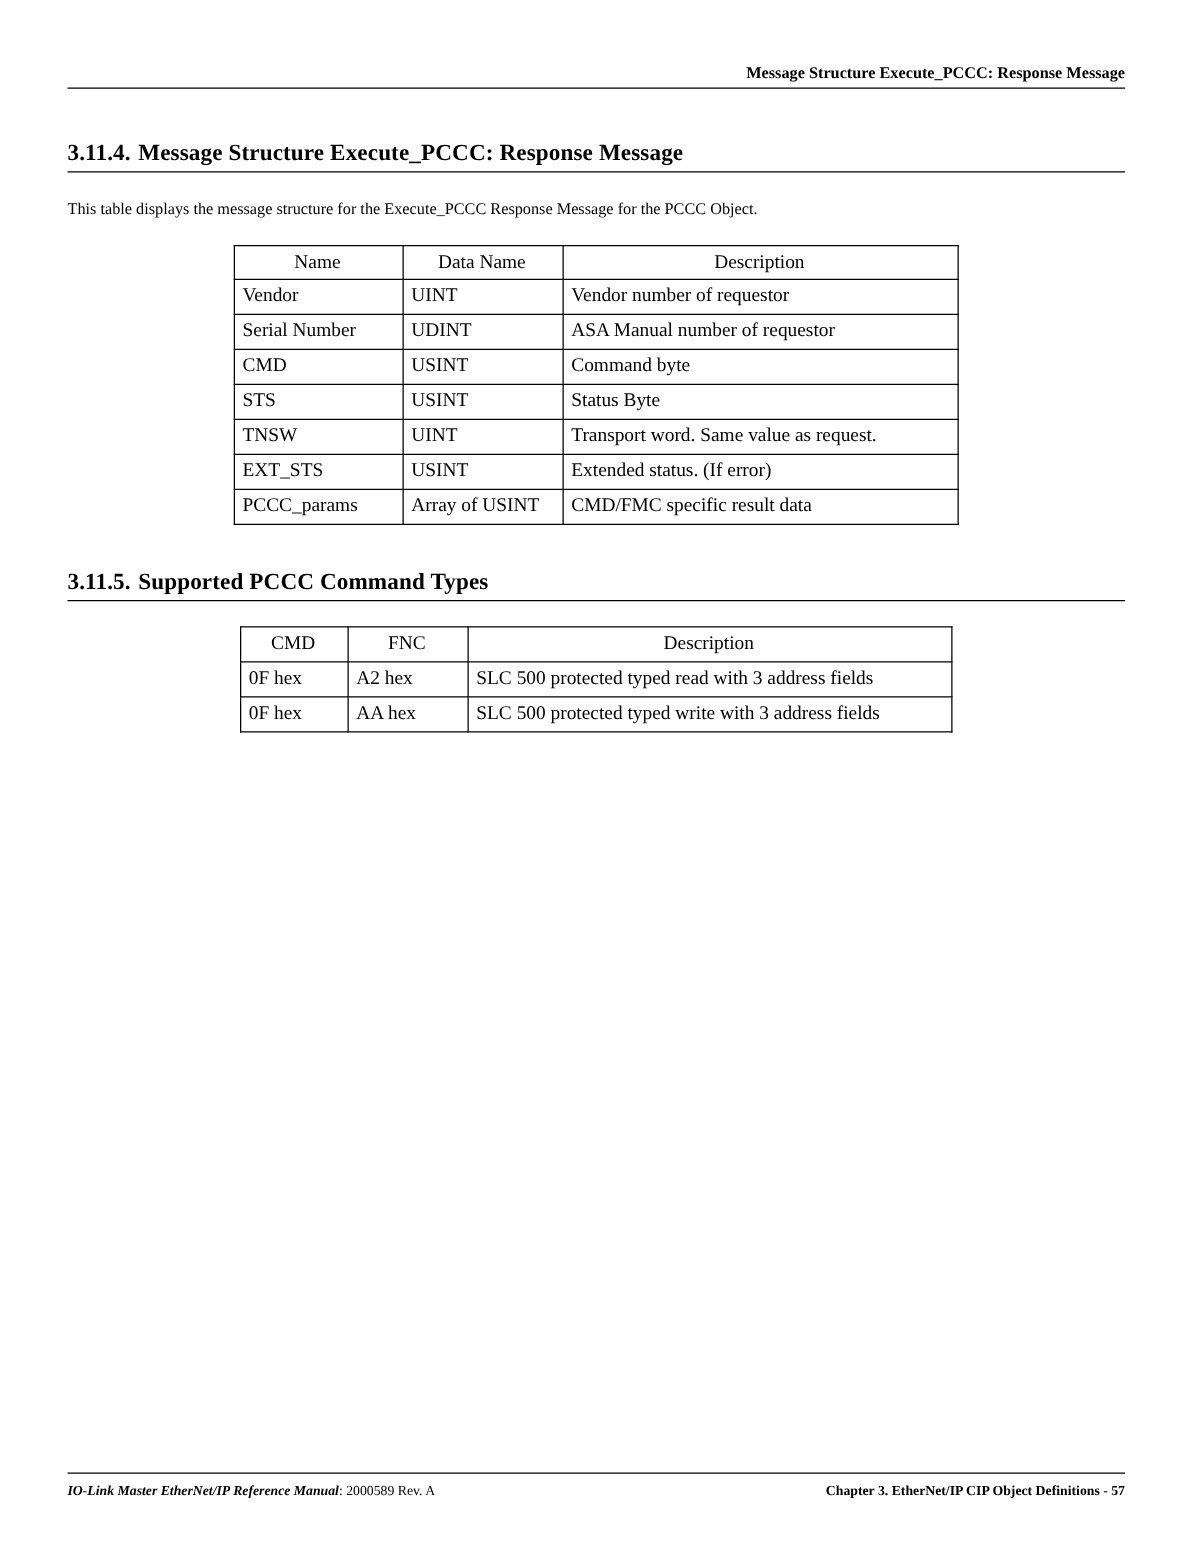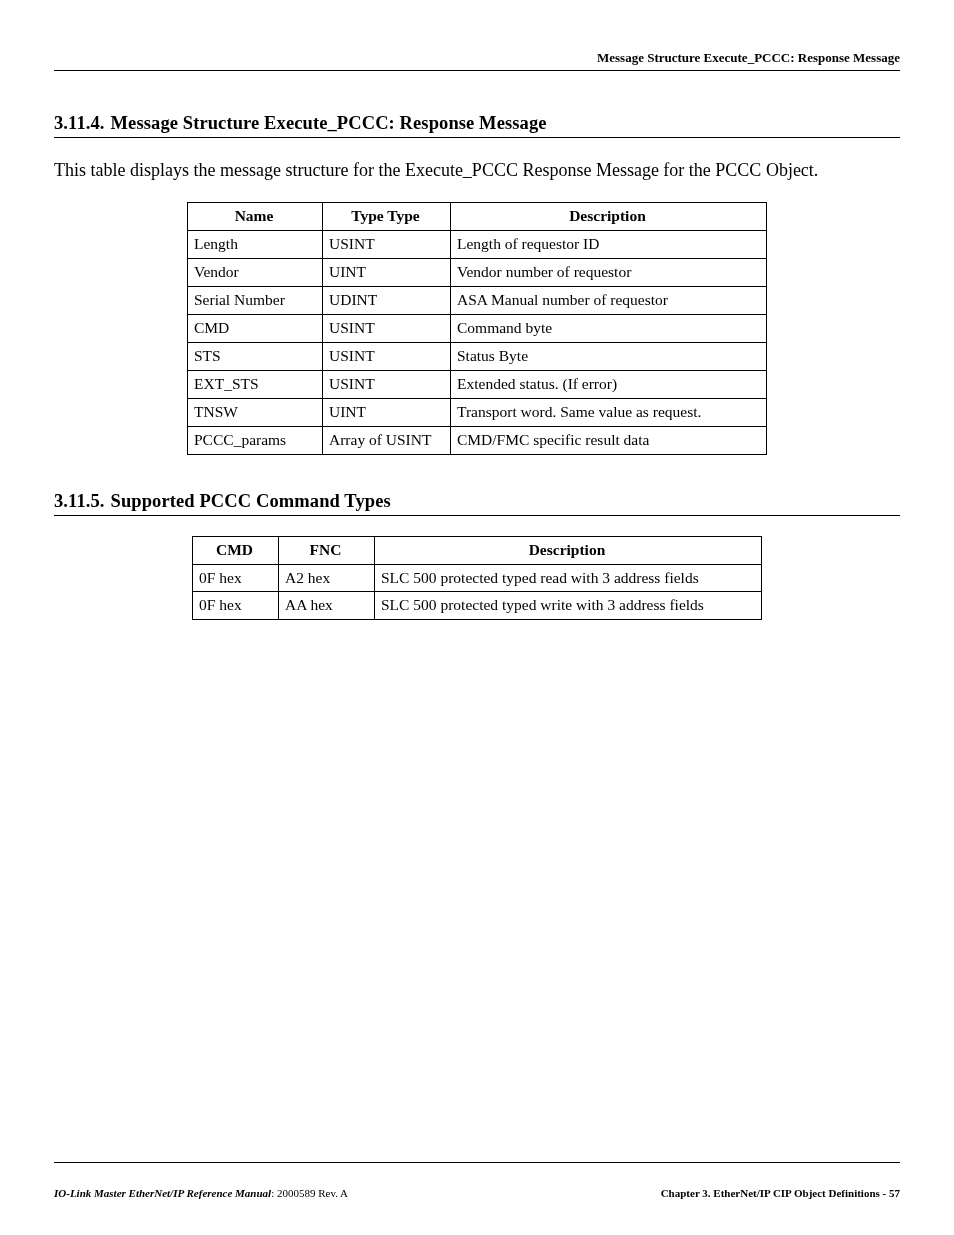--- a/index.html
+++ b/index.html
@@ -34,56 +34,56 @@
     border-bottom: 1.2px solid #000;
     padding-bottom: 3px;
     margin-bottom: 20px;
     margin-top: 12px;
     letter-spacing: 0.1px;
   }
   .section-heading .secnum {
     margin-right: 6px;
   }
   .intro {
-    font-size: 18px;
+    font-size: 13px;
     margin: 0 0 20px 0;
     line-height: 1.35;
   }
   table.datatbl {
     border-collapse: collapse;
     margin: 0 auto 36px auto;
     font-size: 15.5px;
   }
   table.datatbl th, table.datatbl td {
     border: 1px solid #000;
     padding: 3px 8px 3px 6px;
     text-align: left;
     vertical-align: top;
     line-height: 1.35;
   }
   table.datatbl th {
-    font-weight: bold;
+    font-weight: normal;
     text-align: center;
   }
   .t1 { width: 580px; }
   .t1 col.c1 { width: 135px; }
   .t1 col.c2 { width: 128px; }
   .t1 col.c3 { width: auto; }
   .t2 { width: 570px; }
   .t2 col.c1 { width: 86px; }
   .t2 col.c2 { width: 96px; }
   .t2 col.c3 { width: auto; }
 
   .footer {
     position: absolute;
     left: 54px;
     right: 54px;
     bottom: 36px;
     border-top: 1.5px solid #000;
-    padding-top: 24px;
+    padding-top: 8px;
     display: flex;
     justify-content: space-between;
     font-size: 11px;
   }
   .footer .left-italic { font-style: italic; font-weight: bold; }
   .footer .left-rest { font-weight: normal; font-style: normal; }
   .footer .right { font-weight: bold; }
 </style>
 </head>
 <body>
@@ -98,30 +98,25 @@
 
 <table class="datatbl t1">
   <colgroup>
         <col class="c1">
         <col class="c2">
         <col class="c3">
       </colgroup>
   <thead>
     <tr>
       <th>Name</th>
-      <th>Type Type</th>
+      <th>Data Name</th>
       <th>Description</th>
     </tr>
   </thead>
   <tbody>
-    <tr>
-          <td>Length</td>
-          <td>USINT</td>
-          <td>Length of requestor ID</td>
-        </tr>
     <tr>
           <td>Vendor</td>
           <td>UINT</td>
           <td>Vendor number of requestor</td>
         </tr>
     <tr>
           <td>Serial Number</td>
           <td>UDINT</td>
           <td>ASA Manual number of requestor</td>
         </tr>
@@ -129,28 +124,28 @@
           <td>CMD</td>
           <td>USINT</td>
           <td>Command byte</td>
         </tr>
     <tr>
           <td>STS</td>
           <td>USINT</td>
           <td>Status Byte</td>
         </tr>
     <tr>
+          <td>TNSW</td>
+          <td>UINT</td>
+          <td>Transport word. Same value as request.</td>
+        </tr>
+    <tr>
           <td>EXT_STS</td>
           <td>USINT</td>
           <td>Extended status. (If error)</td>
-        </tr>
-    <tr>
-          <td>TNSW</td>
-          <td>UINT</td>
-          <td>Transport word. Same value as request.</td>
         </tr>
     <tr>
           <td>PCCC_params</td>
           <td>Array of USINT</td>
           <td>CMD/FMC specific result data</td>
         </tr>
   </tbody>
 </table>
 
 <h2 class="section-heading">

